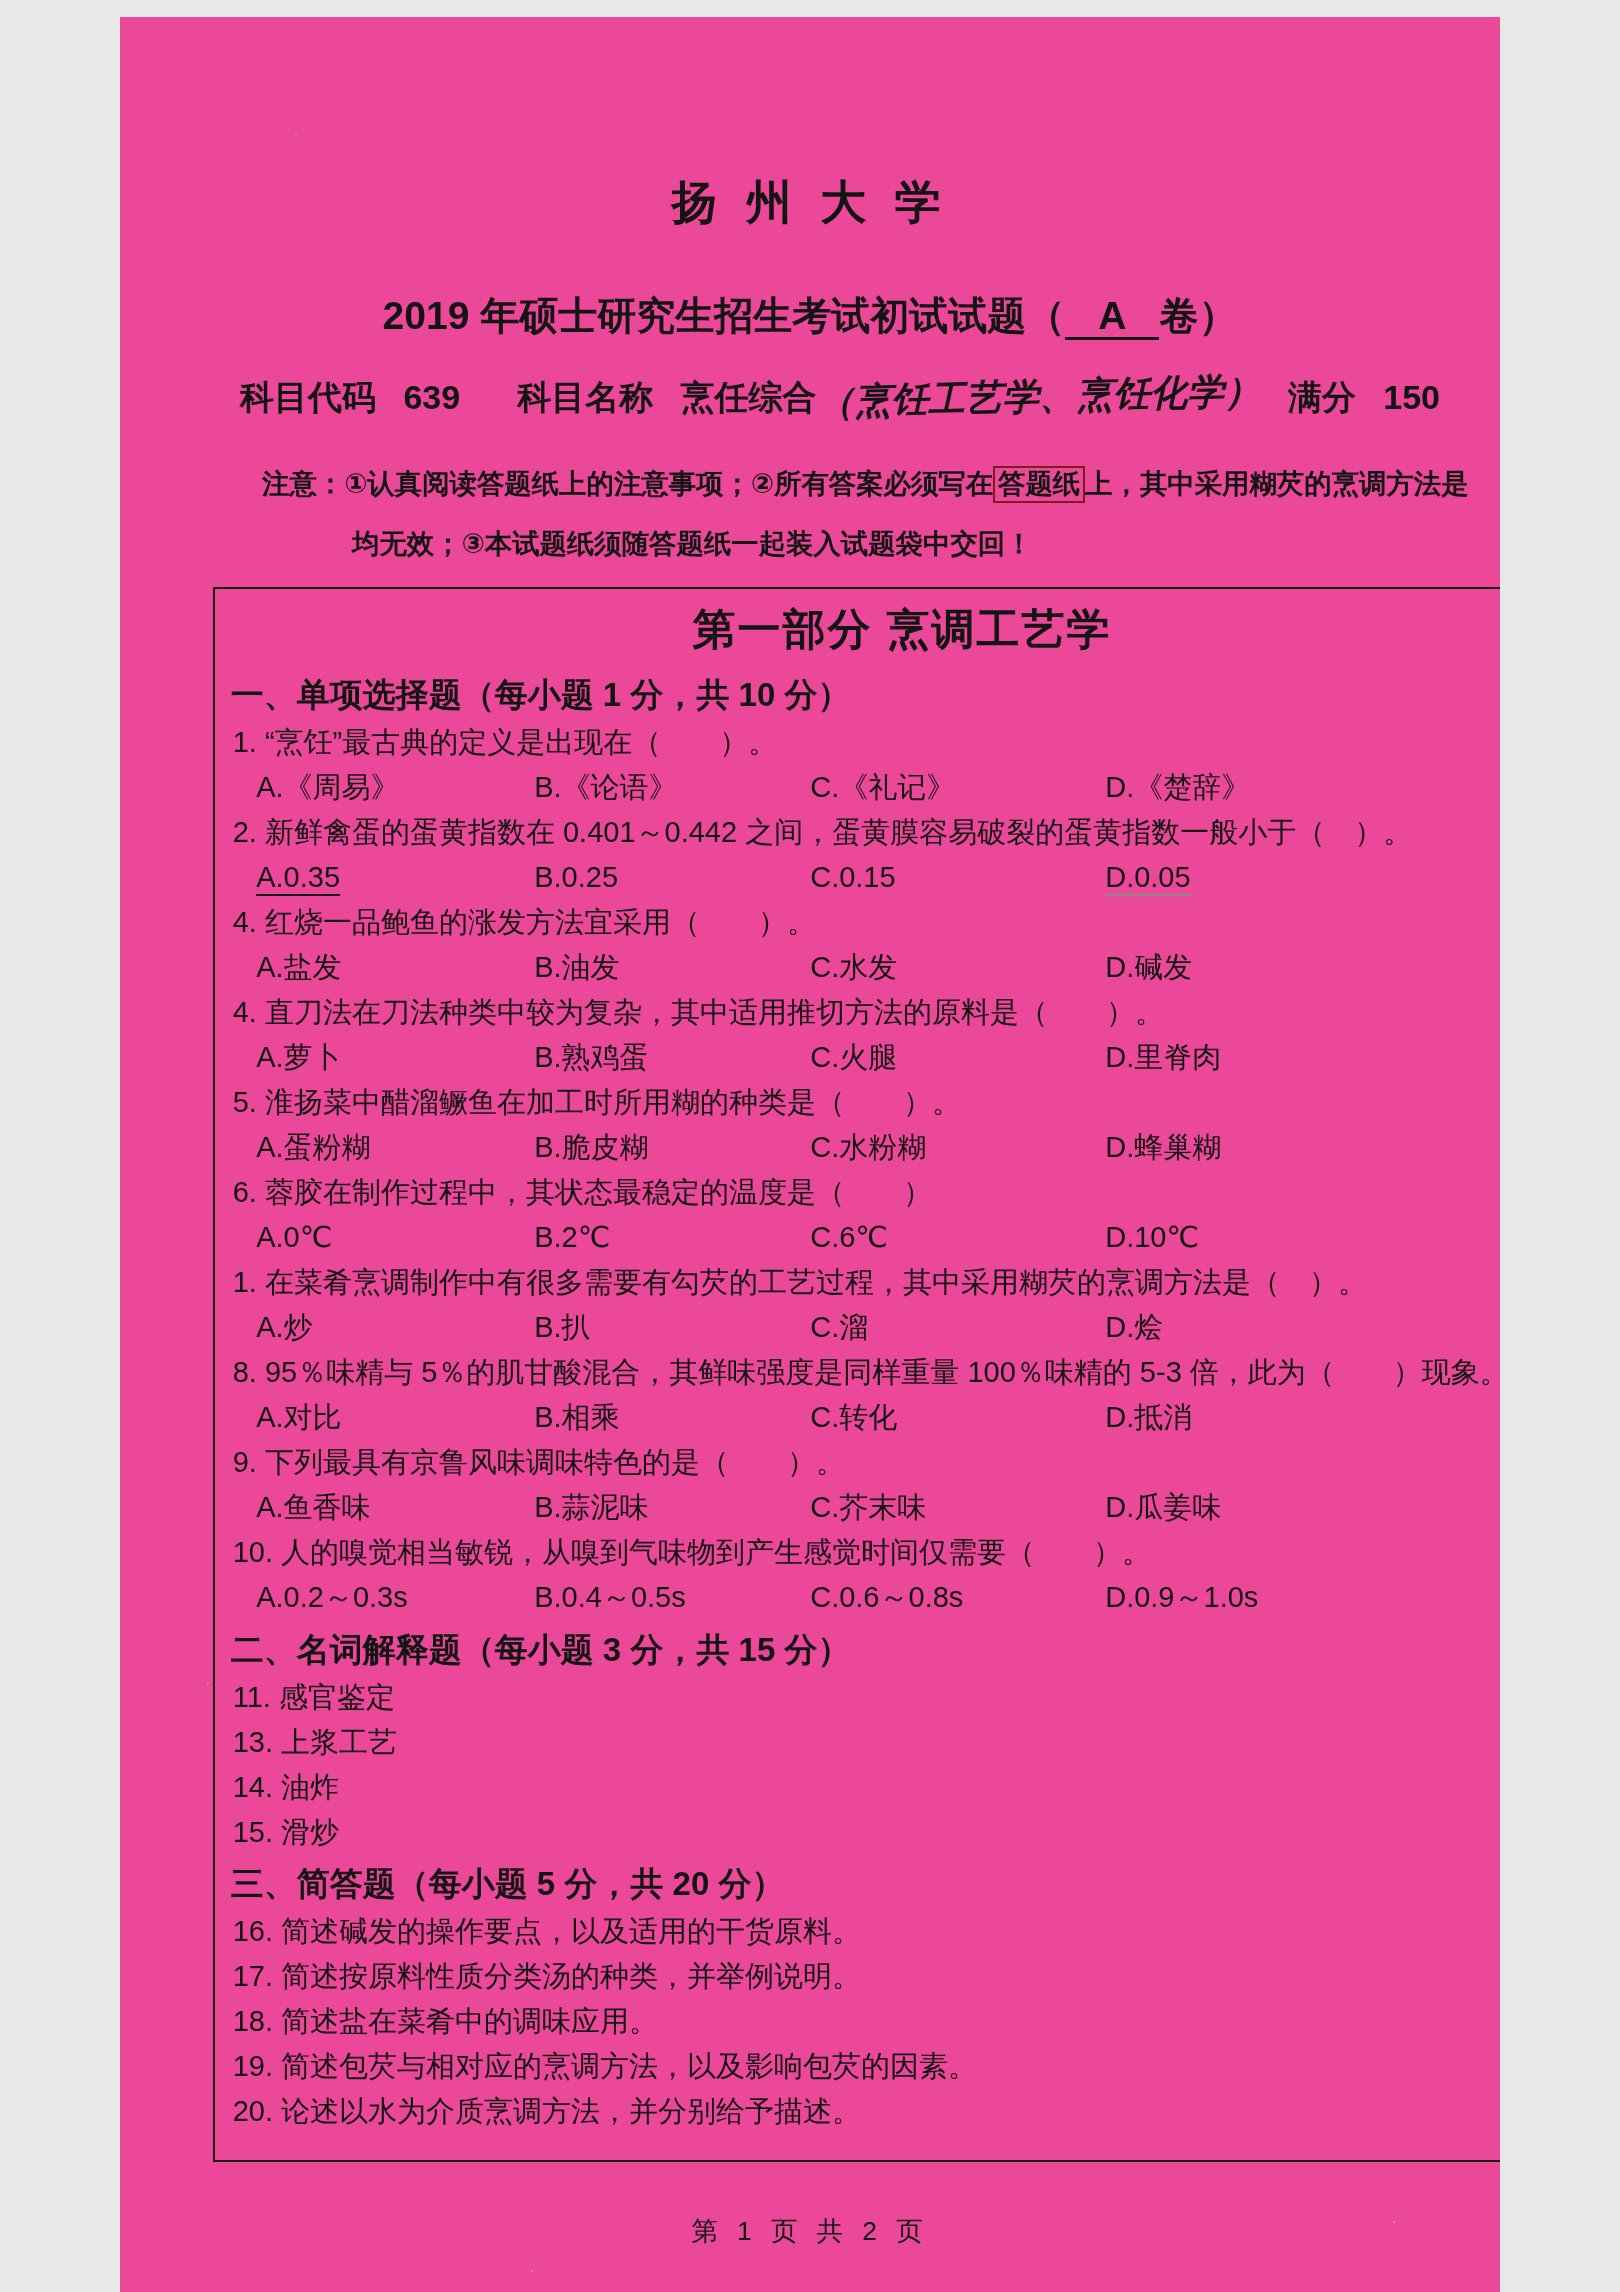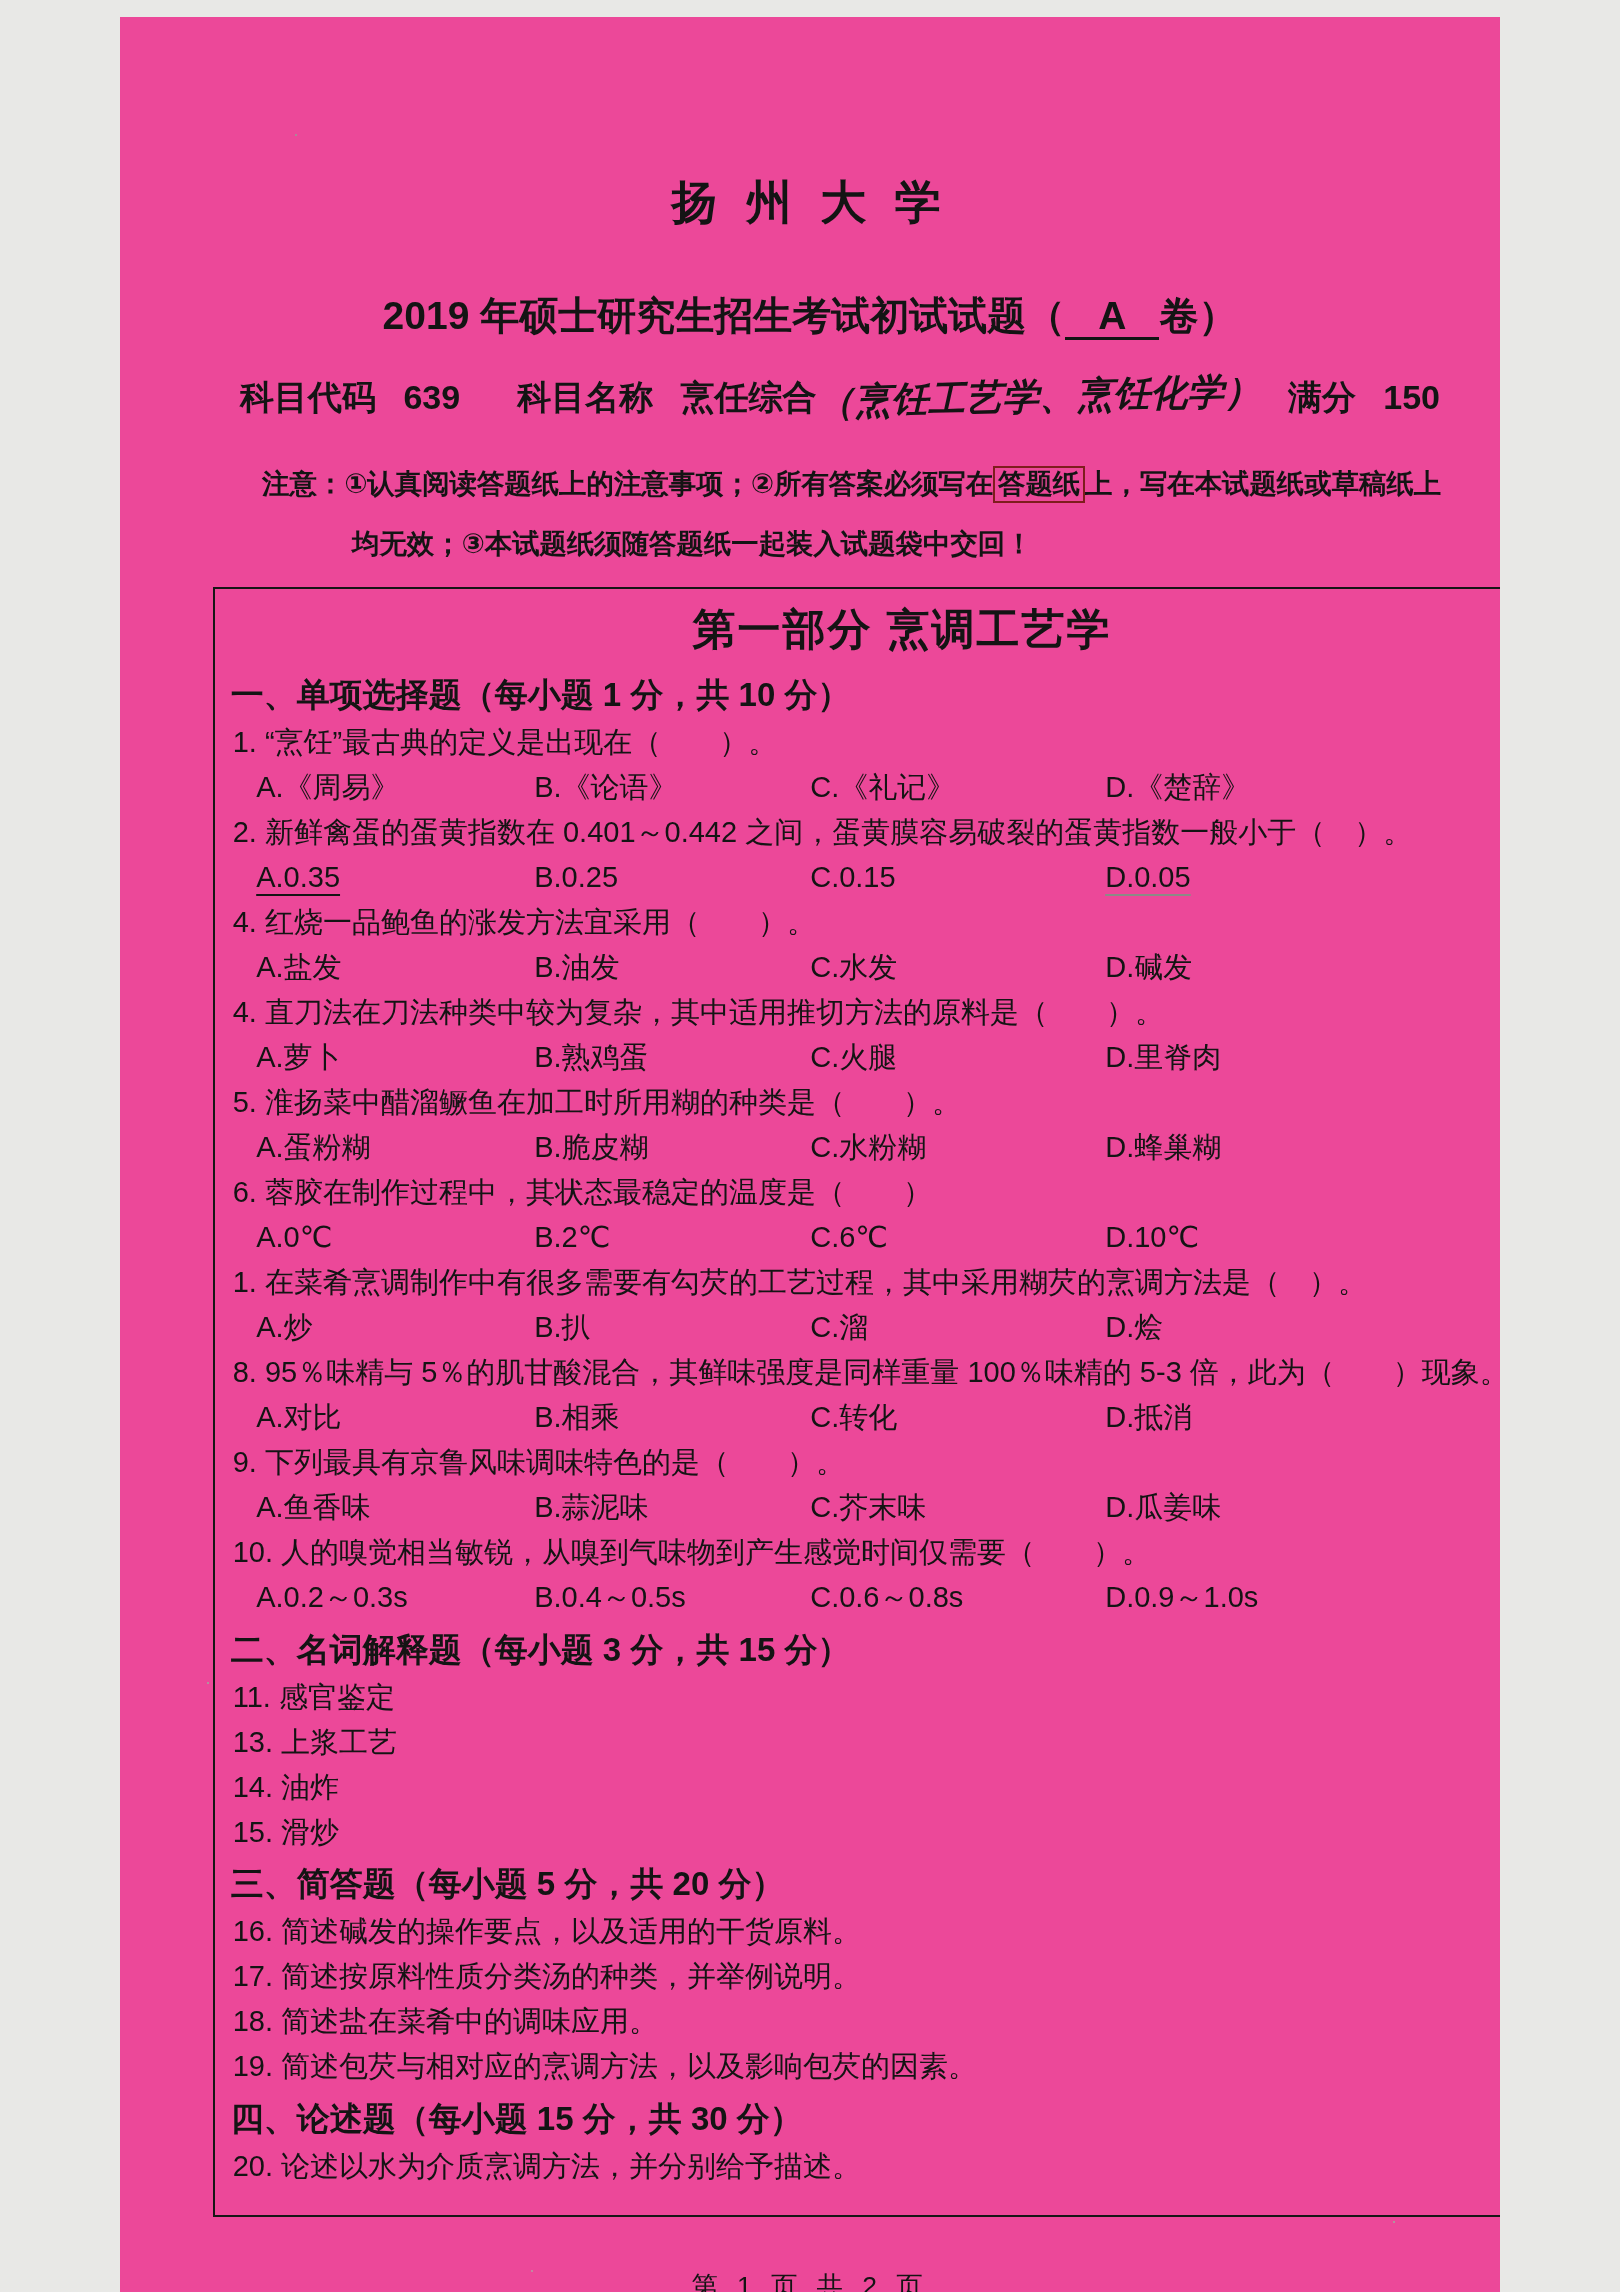--- a/index.html
+++ b/index.html
@@ -115,21 +115,21 @@
 
 <div class="page">
 
   <div class="university">扬 州 大 学</div>
 
   <div class="subtitle"><span>2019 年硕士研究生招生考试初试试题（</span><span class="variant">A</span><span>卷）</span></div>
 
   <div class="subject-row"><span>科目代码</span><span class="gap-s"></span><span>639</span><span class="gap-m"></span><span>科目名称</span><span class="gap-s"></span><span>烹任综合</span><span class="handwritten">（烹饪工艺学、烹饪化学）</span><span class="gap-s"></span><span>满分</span><span class="gap-s"></span><span>150</span></div>
 
   <div class="notice">
-    <div><b>注意：</b><span>①认真阅读答题纸上的注意事项；②所有答案必须写在</span><span class="boxed-term">答题纸</span><span>上，写在本试题纸或草稿纸上</span></div>
+    <div><b>注意：</b><span>①认真阅读答题纸上的注意事项；②所有答案必须写在</span><span class="boxed-term">答题纸</span><span>上，其中采用糊芡的烹调方法是</span></div>
     <div class="notice-line2">均无效；③本试题纸须随答题纸一起装入试题袋中交回！</div>
   </div>
 
   <div class="content-box">
     <div class="part-title">第一部分  烹调工艺学</div>
     <div id="sections">
         <div class="section">
           <div class="section-heading">一、单项选择题（每小题 1 分，共 10 分）</div>
           <div class="question">1.  “烹饪”最古典的定义是出现在（　　）。</div>
           <div class="options">
@@ -210,21 +210,20 @@
           <div class="question">15.  滑炒</div>
         </div>
         <div class="section">
           <div class="section-heading">三、简答题（每小题 5 分，共 20 分）</div>
           <div class="question">16.  简述碱发的操作要点，以及适用的干货原料。</div>
           <div class="question">17.  简述按原料性质分类汤的种类，并举例说明。</div>
           <div class="question">18.  简述盐在菜肴中的调味应用。</div>
           <div class="question">19.  简述包芡与相对应的烹调方法，以及影响包芡的因素。</div>
         </div>
         <div class="section">
-          <div class="section-heading">四、论述题（每小题 15 分，共 30 分）</div>
           <div class="question">20.  论述以水为介质烹调方法，并分别给予描述。</div>
         </div>
       </div>
   </div>
 
   <div class="footer">第 1 页 共 2 页</div>
 
 </div>
 
 

